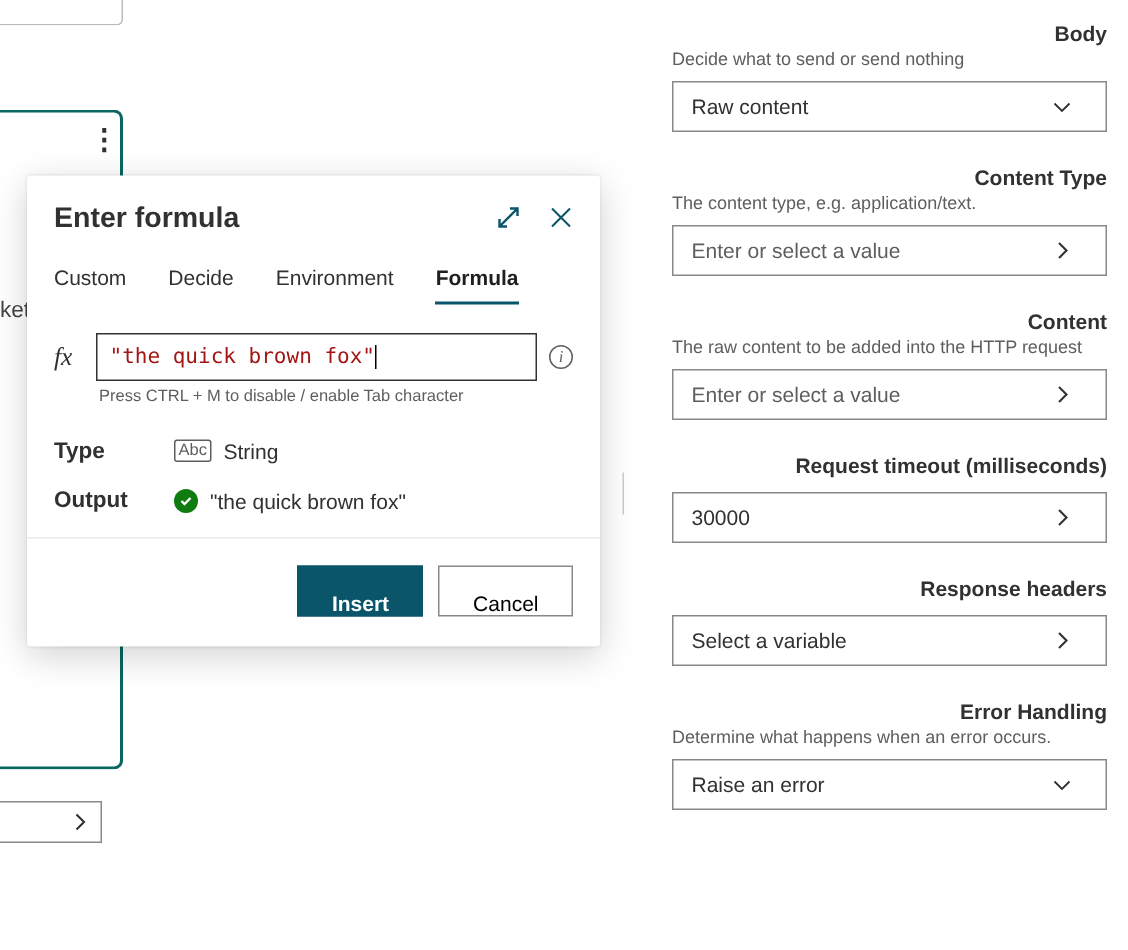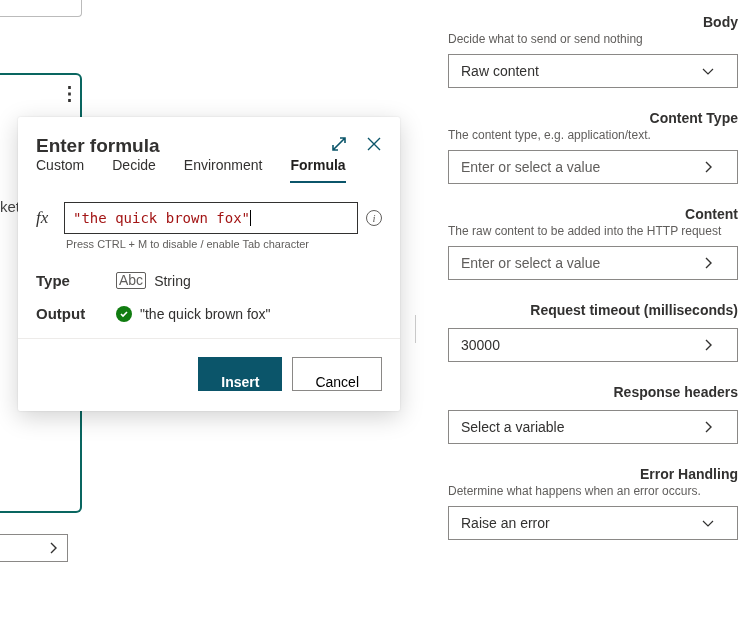--- a/index.html
+++ b/index.html
@@ -122,22 +122,23 @@
       top: 117px;
       left: 18px;
       width: 382px;
       background: #fff;
       box-shadow: 0 6px 24px rgba(0,0,0,0.18), 0 0 2px rgba(0,0,0,0.12);
       border-radius: 2px;
       padding: 18px 18px 20px 18px;
     }
     .dialog-header {
       display: flex;
-      align-items: flex-start;
+      align-items: flex-end;
       justify-content: space-between;
+      margin-bottom: 20px;
     }
     .dialog-title {
       font-size: 19px;
       font-weight: 600;
       color: #323130;
     }
     .dialog-header-icons {
       display: flex;
       gap: 18px;
       align-items: center;
@@ -219,21 +220,21 @@
       display: flex;
       align-items: center;
       margin-bottom: 16px;
     }
     .result-label {
       width: 80px;
       font-weight: 600;
       font-size: 15px;
     }
     .type-icon {
-      font-size: 14px;
+      font-size: 11px;
       border: 1px solid #605e5c;
       padding: 0px 2px;
       color: #605e5c;
       margin-right: 8px;
       border-radius: 2px;
       line-height: 1.1;
     }
     .check-icon {
       width: 16px; height: 16px;
       border-radius: 50%;

